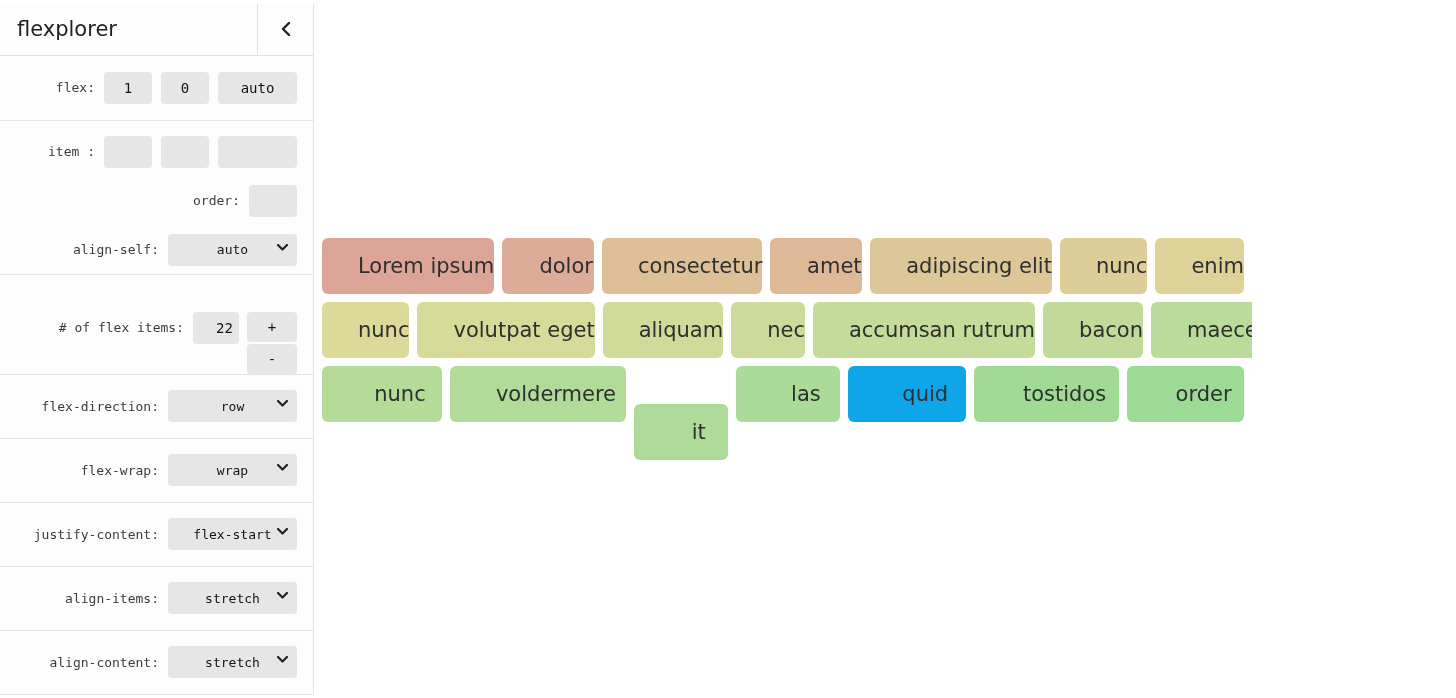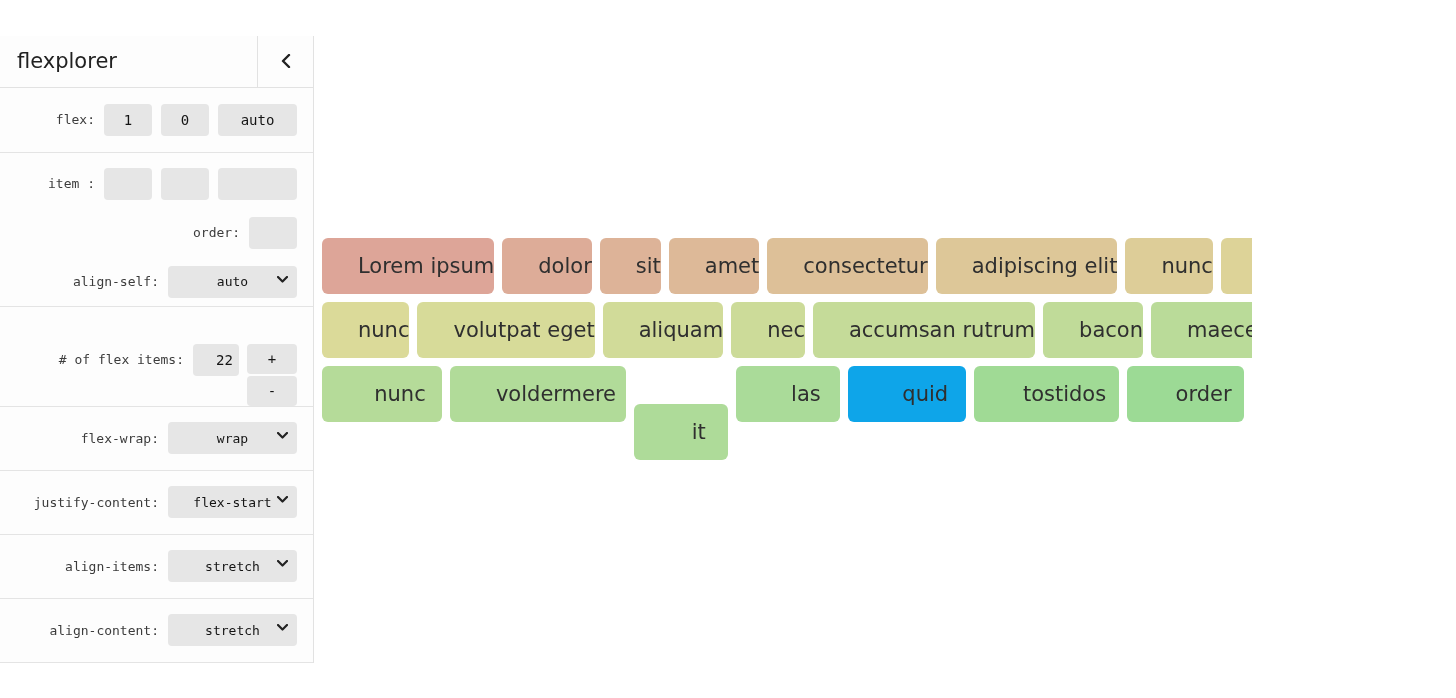--- a/index.html
+++ b/index.html
@@ -105,20 +105,31 @@
       <div class="row">
         <span class="lbl"># of flex items:</span>
         <input class="ctl w-cnt" value="22" style="">
         <div class="stepper">
           <button>+</button>
           <button>-</button>
         </div>
       </div>
     </div>
 
+    <div class="section sec-select">
+      <div class="row">
+        <span class="lbl">flex-direction:</span>
+        <div class="selectbox">
+          <span>row</span>
+          <svg class="chev" width="11" height="7" viewBox="0 0 11 7">
+            <path d="M1 1 L5.5 5.5 L10 1" stroke="#222" stroke-width="2.2" fill="none" stroke-linecap="round" stroke-linejoin="round"></path>
+          </svg>
+        </div>
+      </div>
+    </div>
 
     <div class="section sec-select">
       <div class="row">
         <span class="lbl">flex-wrap:</span>
         <div class="selectbox">
           <span>wrap</span>
           <svg class="chev" width="11" height="7" viewBox="0 0 11 7">
             <path d="M1 1 L5.5 5.5 L10 1" stroke="#222" stroke-width="2.2" fill="none" stroke-linecap="round" stroke-linejoin="round"></path>
           </svg>
         </div>
@@ -160,23 +171,22 @@
         </div>
       </div>
     </div>
 
   </div>
 
   <div class="main">
       <div class="flex-row">
         <div class="flex-item" style="background: rgb(221, 165, 152); flex-basis: 188px;">Lorem ipsum</div>
         <div class="flex-item" style="background: rgb(221, 172, 152); flex-basis: 108px;">dolor</div>
-        <div class="flex-item" style="background: rgb(221, 179, 152); flex-basis: 76px;">sit</div>
+        <div class="flex-item" style="background: rgb(221, 192, 152); flex-basis: 176px;">consectetur</div>
         <div class="flex-item" style="background: rgb(221, 185, 152); flex-basis: 108px;">amet</div>
-        <div class="flex-item" style="background: rgb(221, 192, 152); flex-basis: 176px;">consectetur</div>
         <div class="flex-item" style="background: rgb(221, 199, 152); flex-basis: 204px;">adipiscing elit</div>
         <div class="flex-item" style="background: rgb(221, 205, 152); flex-basis: 102px;">nunc</div>
         <div class="flex-item" style="background: rgb(221, 211, 152); flex-basis: 104px;">enim</div>
       </div>
       <div class="flex-row">
         <div class="flex-item" style="background: rgb(219, 218, 153); flex-basis: 108px;">nunc</div>
         <div class="flex-item" style="background: rgb(215, 219, 153); flex-basis: 202px;">volutpat eget</div>
         <div class="flex-item" style="background: rgb(209, 219, 153); flex-basis: 142px;">aliquam</div>
         <div class="flex-item" style="background: rgb(204, 219, 153); flex-basis: 96px;">nec</div>
         <div class="flex-item" style="background: rgb(197, 219, 153); flex-basis: 242px;">accumsan rutrum</div>

